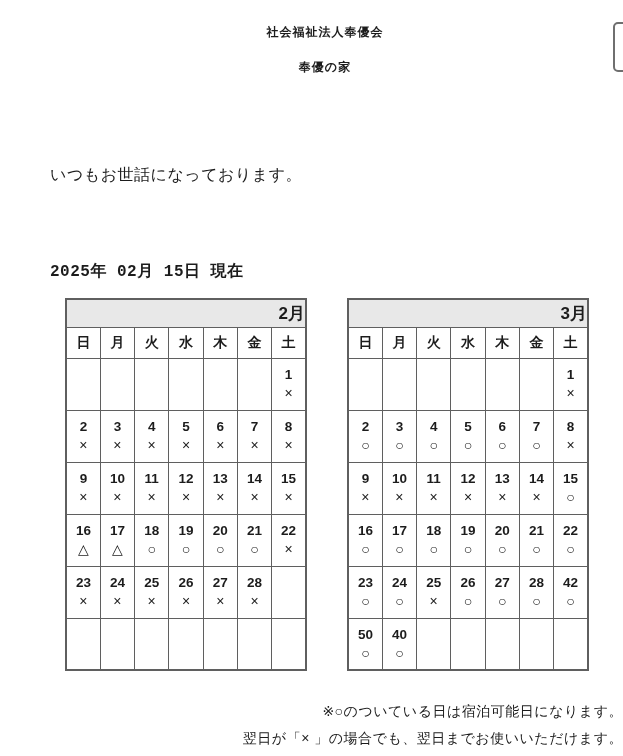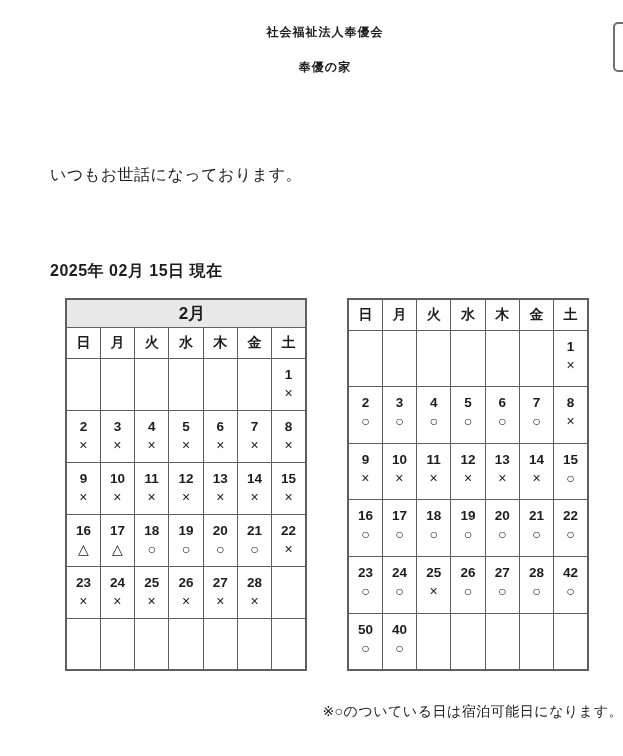--- a/index.html
+++ b/index.html
@@ -45,20 +45,21 @@
     line-height: 22px;
     letter-spacing: 0.5px;
   }
   .as-of {
     position: absolute;
     left: 50px;
     top: 261px;
     font-size: 16px;
     font-weight: bold;
     letter-spacing: 0.5px;
+    font-family: Liberation Mono, monospace;
   }
   .calendars {
     position: absolute;
     left: 65px;
     top: 298px;
     display: flex;
     gap: 40px;
   }
   table.calendar {
     border-collapse: collapse;
@@ -66,21 +67,21 @@
     width: 242px;
     border: 2px solid var(--border-color, #555555);
     background: #ffffff;
   }
   table.calendar th, table.calendar td {
     border: 1px solid var(--border-color, #666666);
   }
   th.month-cell {
     height: 28px;
     background: var(--month-bg, #e8e8e8);
-    text-align: center;
+    text-align: right;
     padding-left: 12px;
     font-size: 17px;
     font-weight: bold;
     vertical-align: middle;
   }
   th.weekday-cell {
     height: 31px;
     font-size: 14px;
     font-weight: bold;
     text-align: center;
@@ -285,20 +286,23 @@
             <td class="day-cell"></td>
             <td class="day-cell"></td>
             <td class="day-cell"></td>
             <td class="day-cell"></td>
           </tr>
         </tbody>
       </table>
     <table class="calendar">
         <thead>
           <tr>
+            <th colspan="7" class="month-cell">3月</th>
+          </tr>
+          <tr>
             <th class="weekday-cell">日</th>
             <th class="weekday-cell">月</th>
             <th class="weekday-cell">火</th>
             <th class="weekday-cell">水</th>
             <th class="weekday-cell">木</th>
             <th class="weekday-cell">金</th>
             <th class="weekday-cell">土</th>
           </tr>
         </thead>
         <tbody>
@@ -448,15 +452,16 @@
             <td class="day-cell"></td>
             <td class="day-cell"></td>
             <td class="day-cell"></td>
           </tr>
         </tbody>
       </table>
   </div>
 
   <footer class="notes">
     <div>※○のついている日は宿泊可能日になります。</div>
+    <div>翌日が「× 」の場合でも、翌日までお使いいただけます。</div>
   </footer>
 
 </div>
 
 </body></html>

